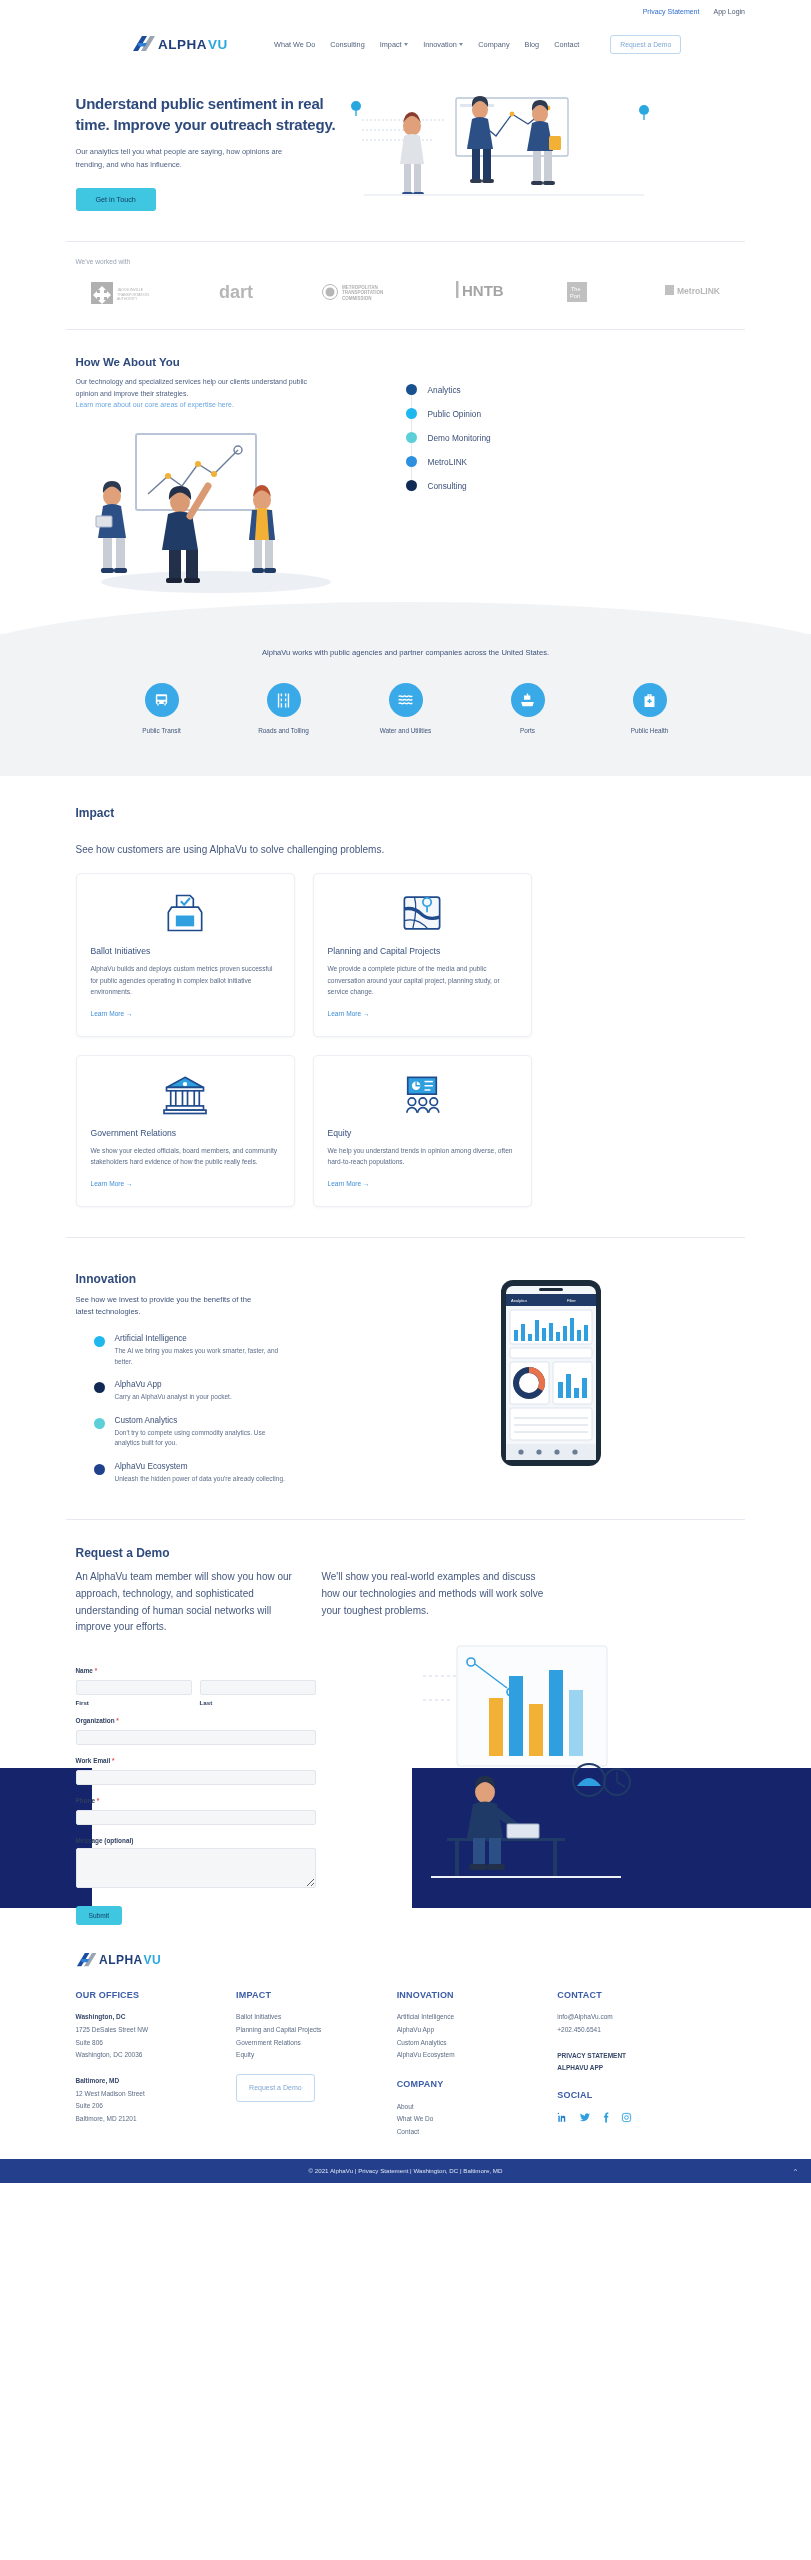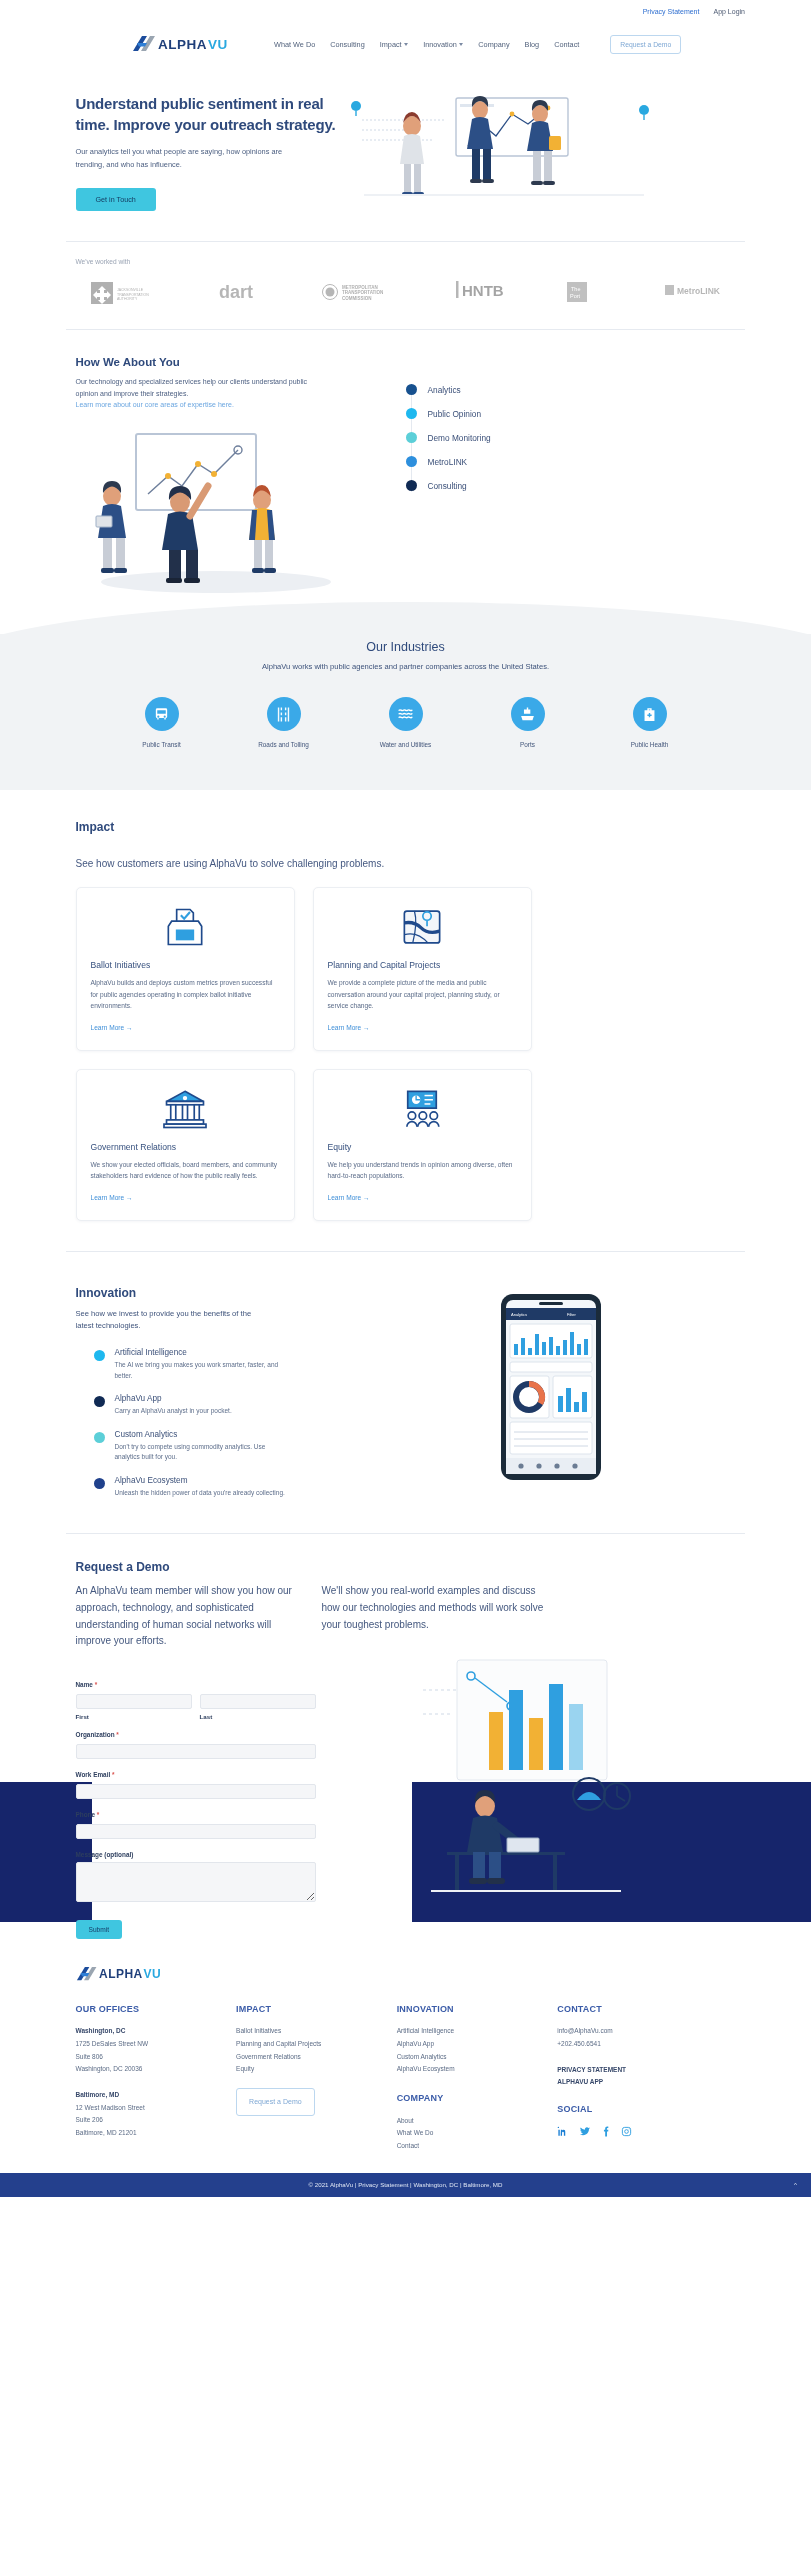--- a/index.html
+++ b/index.html
@@ -348,21 +348,20 @@
       <div class="brow">
           <i class="dot" style="background:#102a54"></i>
           <span>Consulting</span>
         </div>
     </div>
   </div>
 
   <div class="curve"></div>
 
   <div class="industries">
-    <h2>Our Industries</h2>
     <div class="sub">AlphaVu works with public agencies and partner companies across the United States.</div>
     <div class="ind-row">
       <div class="ind">
         <div class="circle">
           <svg width="17" height="17" viewBox="0 0 24 24" fill="#fff">
               <path d="M6 3h12a2 2 0 012 2v10a2 2 0 01-2 2v2h-2v-2H8v2H6v-2a2 2 0 01-2-2V5a2 2 0 012-2zm0 3v5h12V6H6zm1.5 7.5a1.5 1.5 0 100 3 1.5 1.5 0 000-3zm9 0a1.5 1.5 0 100 3 1.5 1.5 0 000-3z"></path>
             </svg>
         </div>
         <div class="cap">Public Transit</div>
       </div>

